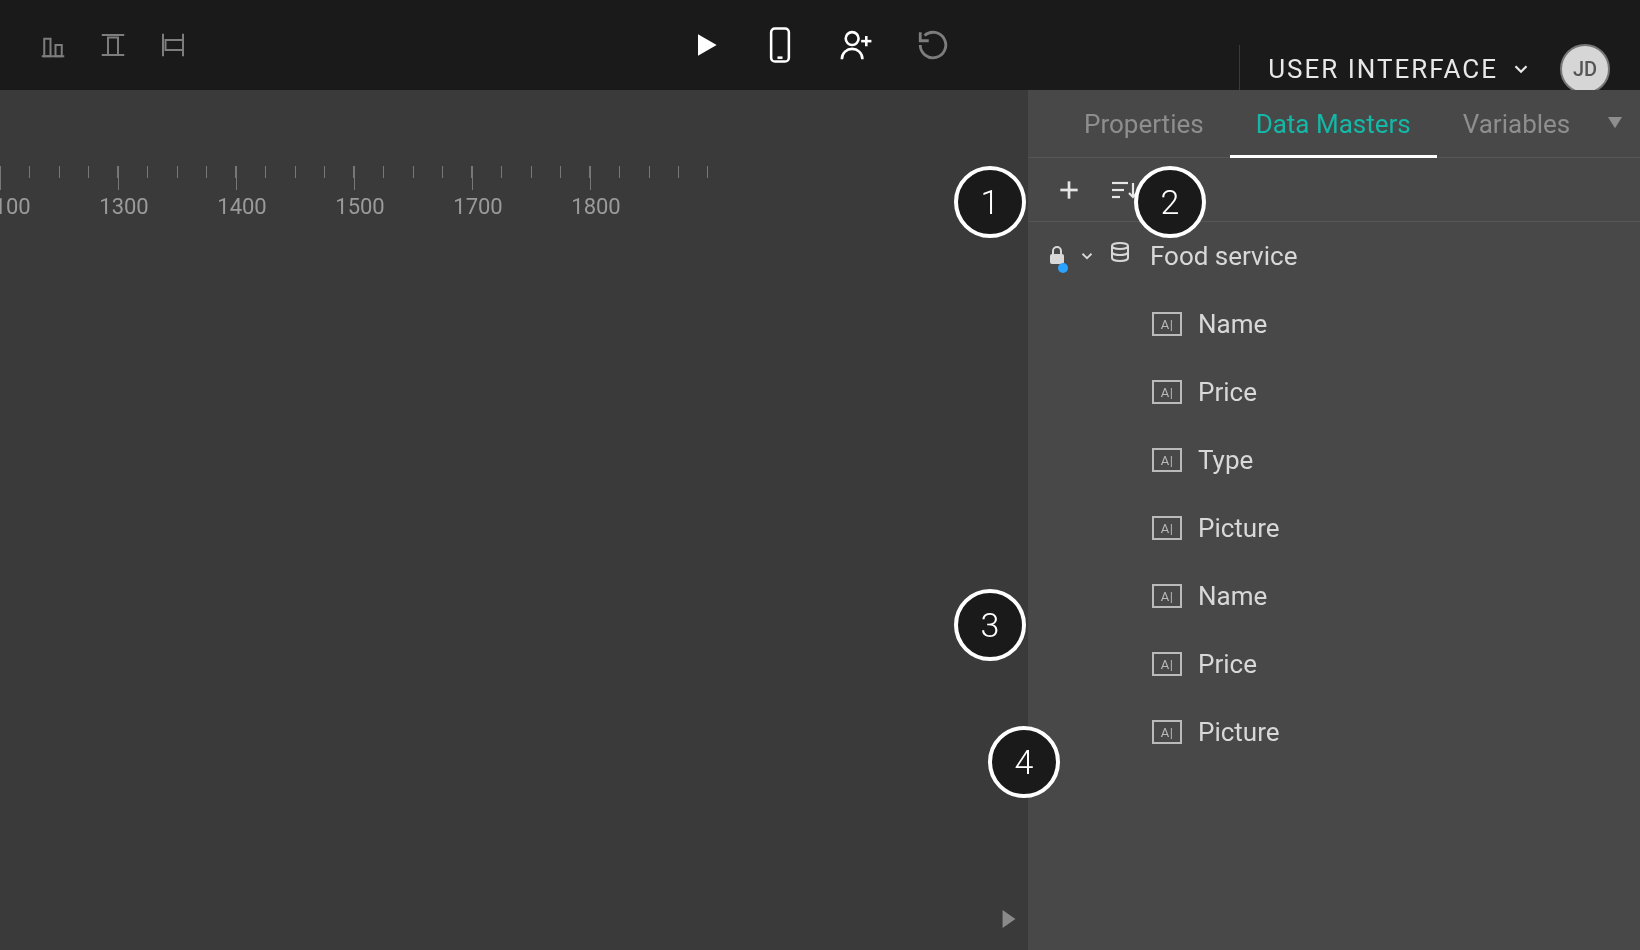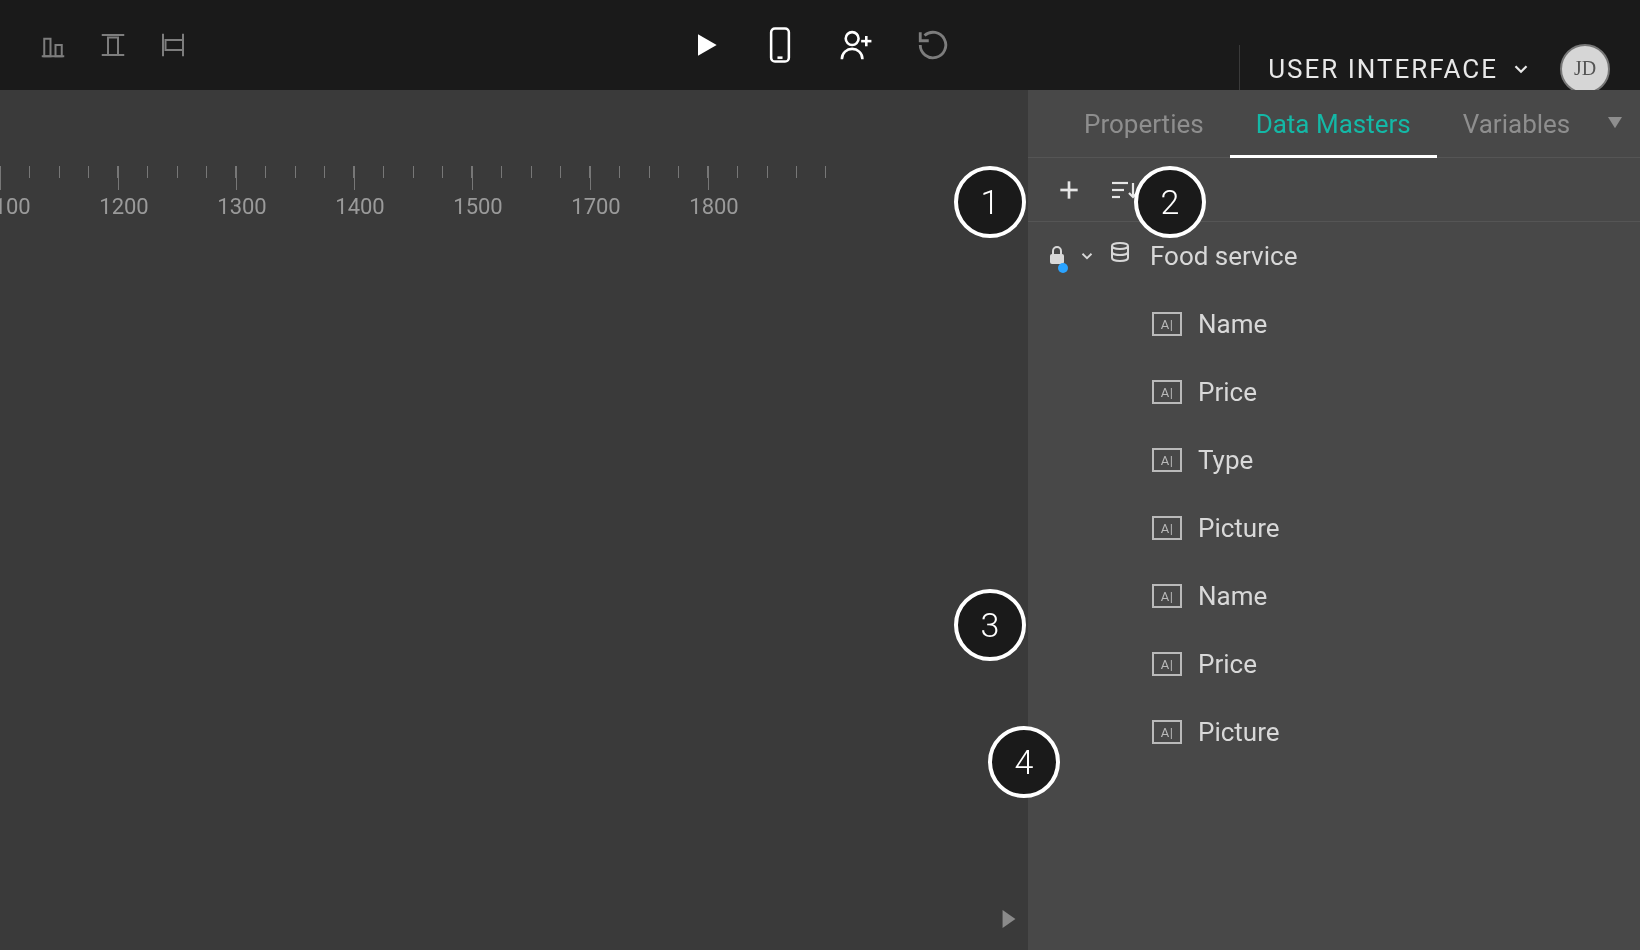--- a/index.html
+++ b/index.html
@@ -36,21 +36,21 @@
   }
   .mode-select {
     display: flex; align-items: center; gap: 12px;
     font-size: 26px; letter-spacing: 2px; color: #e8e8e8;
   }
   .mode-select svg { flex: none; }
   .avatar {
     width: 50px; height: 50px; border-radius: 50%;
     background: #d6d6d6; border: 2px solid #777;
     display: flex; align-items: center; justify-content: center;
-    color: #555; font-size: 20px; font-weight: 500; font-family: Liberation Serif, serif;
+    color: #555; font-size: 20px; font-weight: 500;
   }
   .tb-icon { color: #7d7d7d; display: flex; align-items: center; }
   .tb-icon svg { display: block; }
   .tb-icon.white { color: #fff; }
 
   
   .main {
     position: absolute; top: 90px; left: 0; right: 0; bottom: 0;
     display: flex;
   }
@@ -227,30 +227,20 @@
     <div class="ruler" id="ruler">
         <div class="ruler-cell">
           <div class="marks">
             <span class="major"></span>
             <span class="minor"></span>
             <span class="minor"></span>
             <span class="minor"></span>
             <span class="minor"></span>
           </div>
           <div class="label">1100</div>
-        </div>
-        <div class="ruler-cell">
-          <div class="marks">
-            <span class="major"></span>
-            <span class="minor"></span>
-            <span class="minor"></span>
-            <span class="minor"></span>
-            <span class="minor"></span>
-          </div>
-          <div class="label">1200</div>
         </div>
         <div class="ruler-cell">
           <div class="marks">
             <span class="major"></span>
             <span class="minor"></span>
             <span class="minor"></span>
             <span class="minor"></span>
             <span class="minor"></span>
           </div>
           <div class="label">1300</div>

